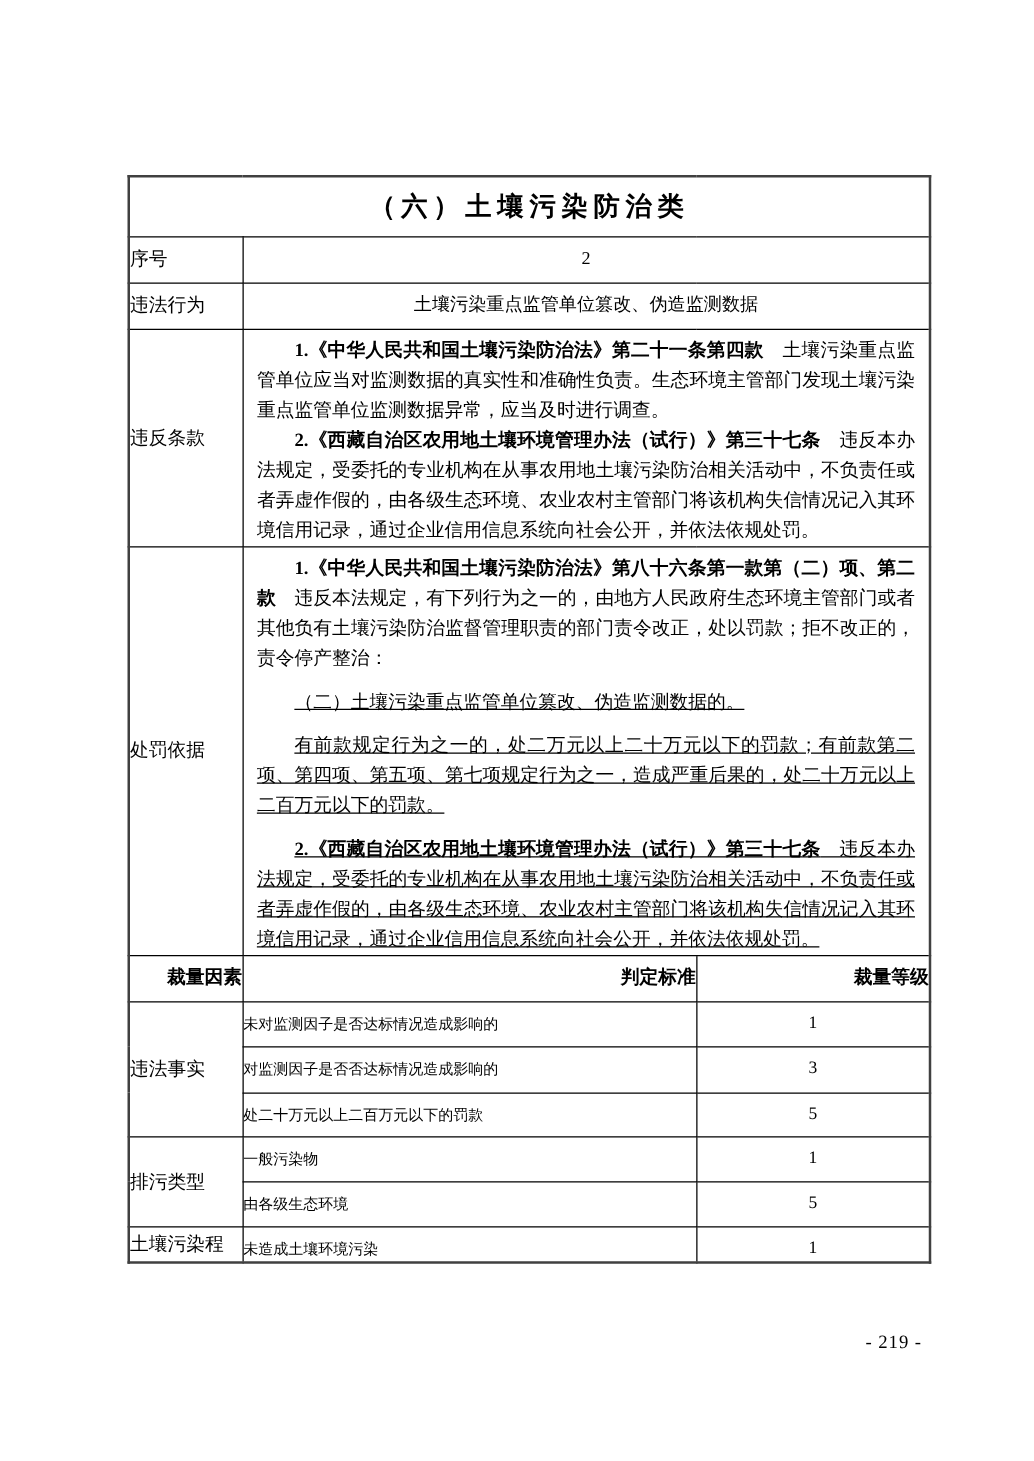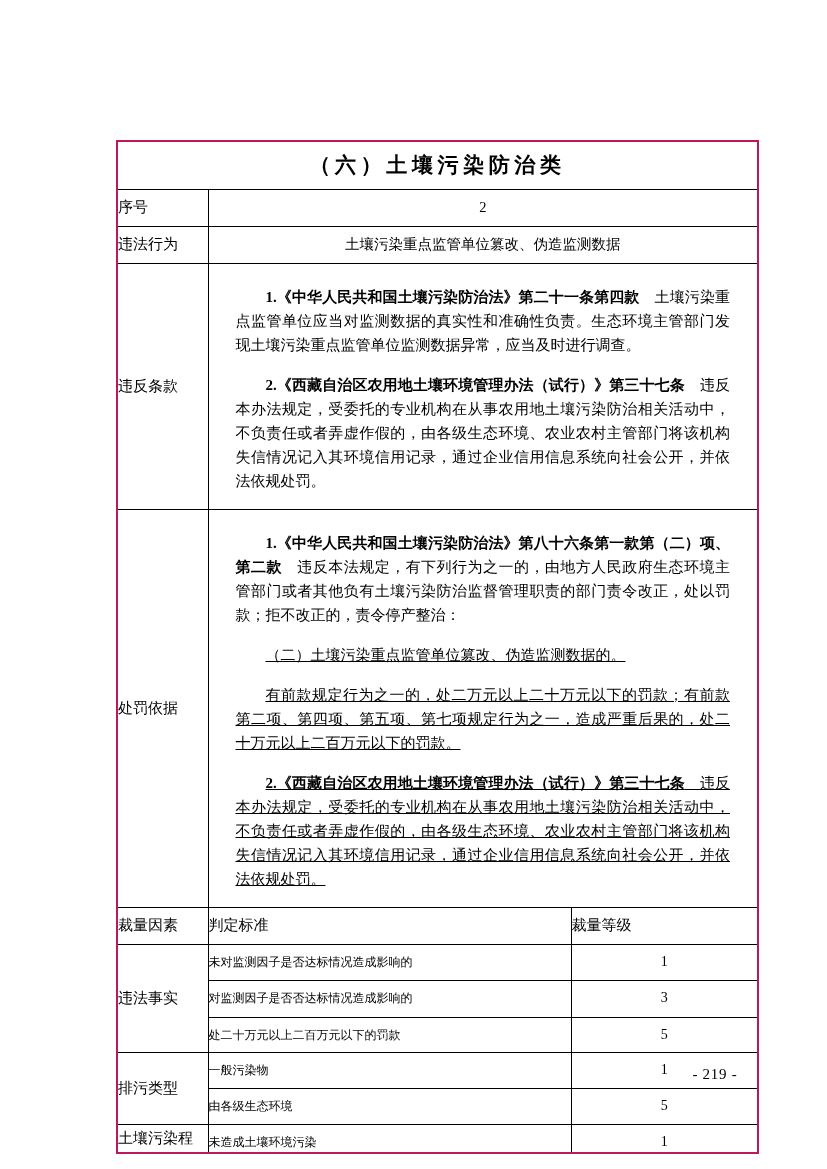--- a/index.html
+++ b/index.html
@@ -14,26 +14,26 @@
     font-family: "Liberation Serif", "DejaVu Serif", serif;
     color: #000000;
   }
   .sheet {
     position: absolute;
     inset: 0;
     background: #ffffff;
   }
   table.law-table {
     position: absolute;
-    left: 116px;
+    left: 102px;
     top: 140px;
     width: 641px;
     border-collapse: collapse;
     table-layout: fixed;
-    border: 2px solid #be185d;
+    border: 2px solid #404040;
   }
   table.law-table td {
     border: 1.5px solid #000;
     padding: 0;
     overflow: hidden;
   }
   .title-cell {
     text-align: center;
     vertical-align: middle;
     font-size: 21px;
@@ -48,34 +48,34 @@
     margin-top: 48px;
   }
   .value-cell {
     text-align: center;
     vertical-align: top;
     padding-top: 7px !important;
     font-size: 14.5px;
     line-height: 20px;
   }
   .head-cell {
-    text-align: left;
+    text-align: right;
     vertical-align: top;
     padding-top: 7px !important;
-    font-weight: normal;
+    font-weight: bold;
     font-size: 15px;
     line-height: 20px;
   }
   .text-cell {
     vertical-align: top;
     text-align: justify;
     padding: 5px 11px 0 11px !important;
   }
   .text-cell p {
-    margin: 16px;
+    margin: 0;
     text-indent: 2em;
     font-size: 15px;
     line-height: 24px;
   }
   .penalty-cell p + p {
     margin-top: 11px;
     text-decoration: underline;
   }
   .lead {
     font-weight: bold;

